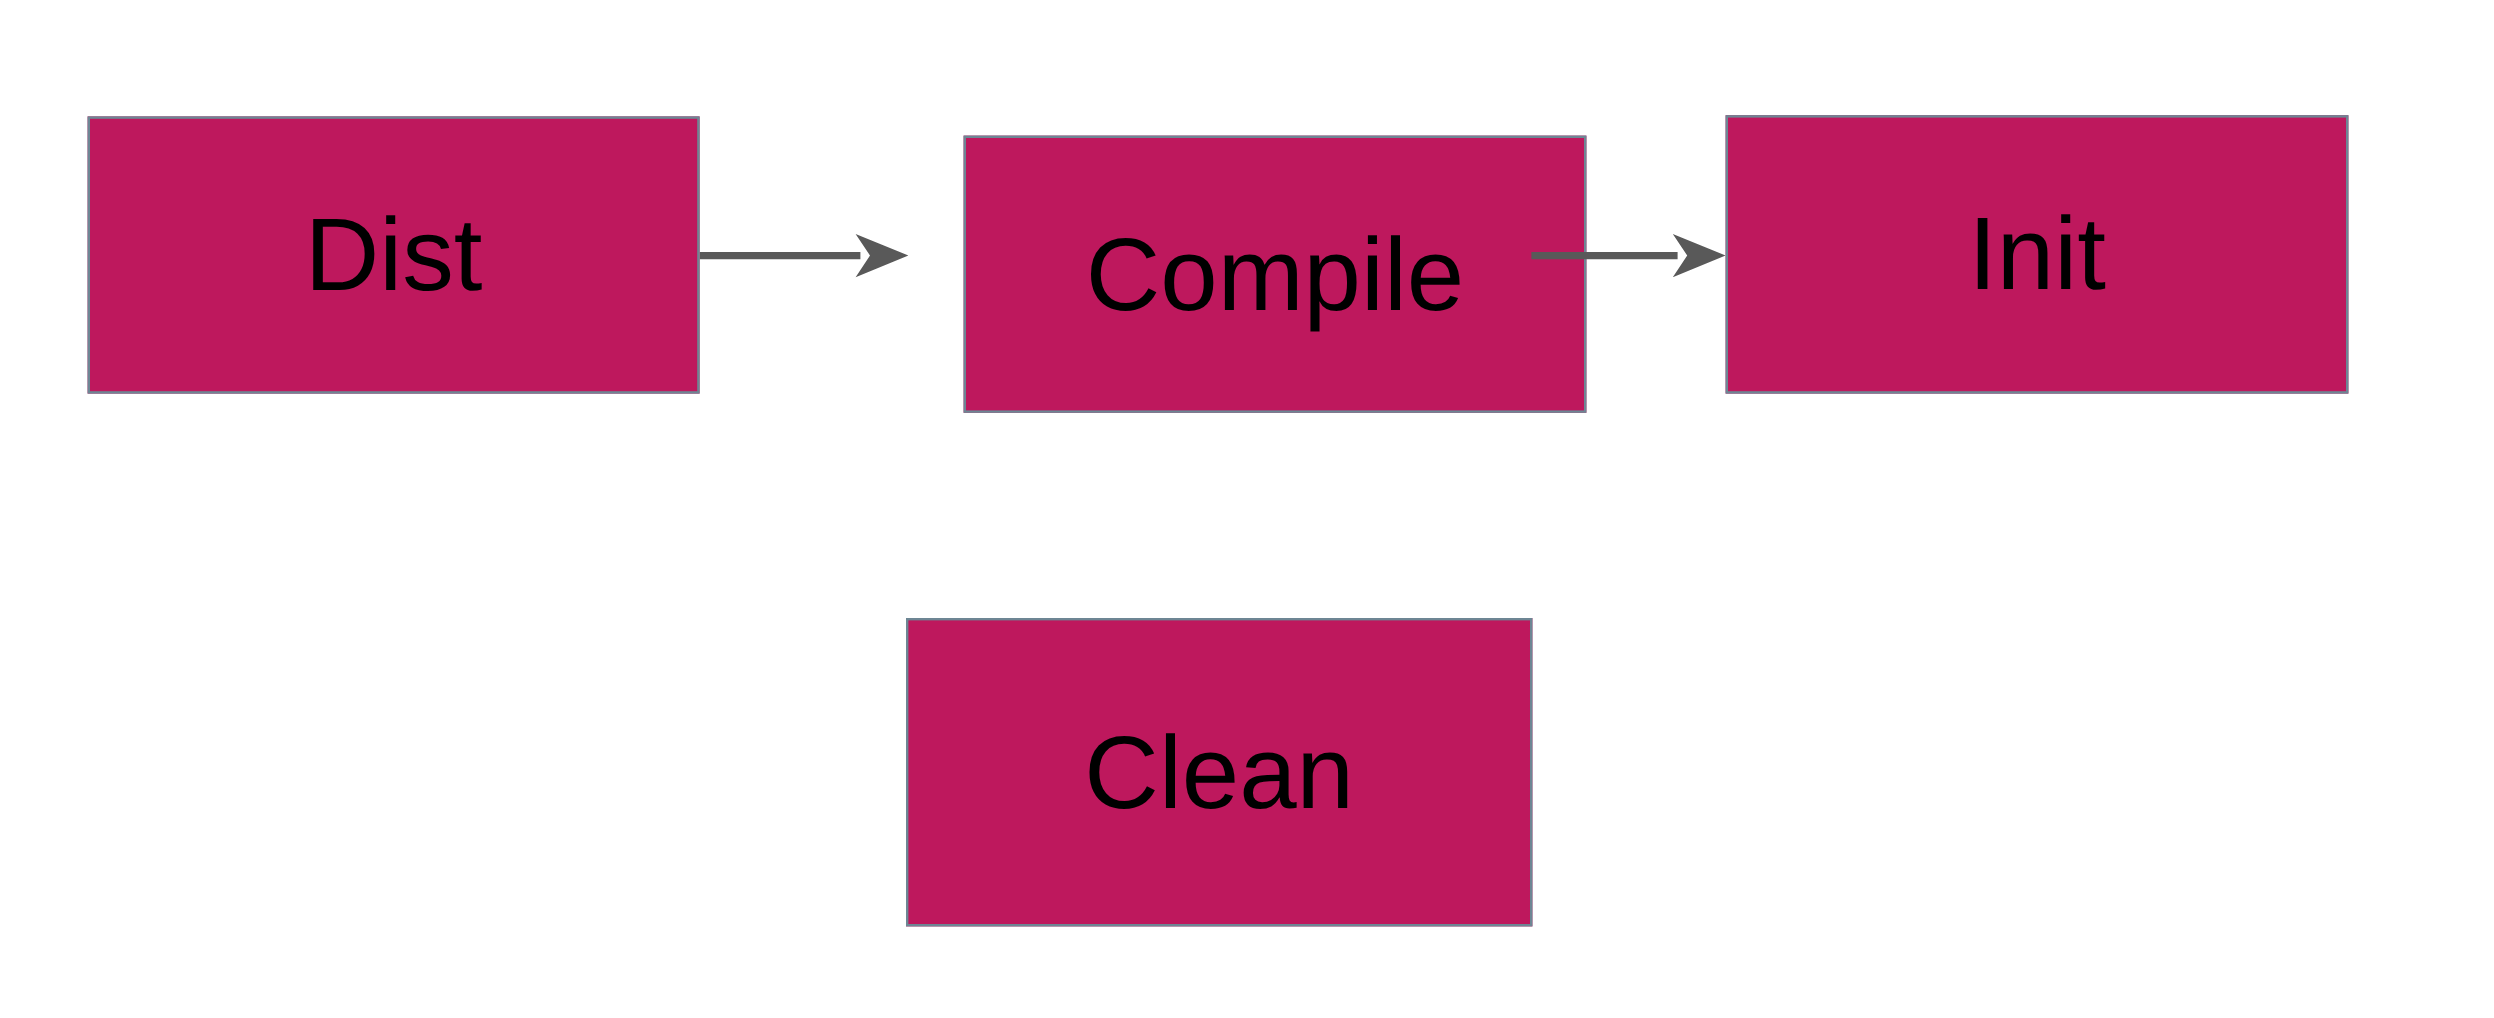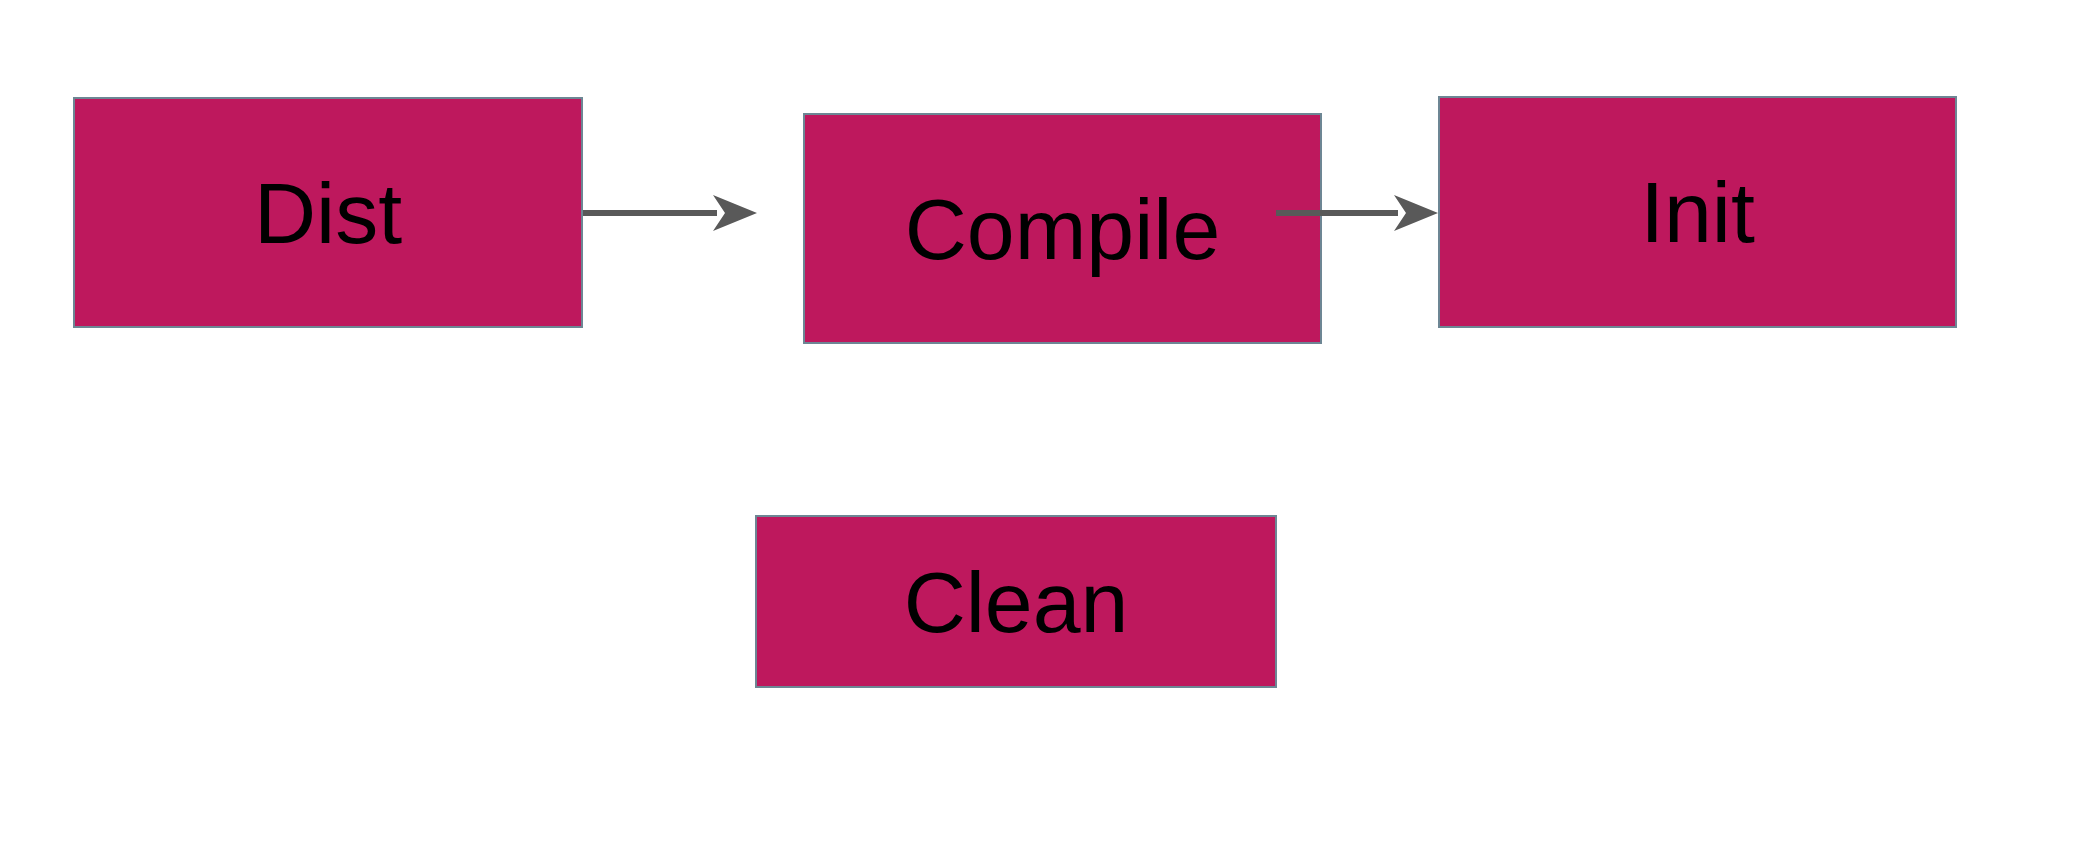--- a/index.html
+++ b/index.html
@@ -26,21 +26,21 @@
   }
   .node-label {
     font-size: 86px;
     line-height: 1;
     color: #000000;
     white-space: nowrap;
   }
   #node-dist    { left: 73px;   top: 97px;  width: 510px; height: 231px; }
   #node-compile { left: 757px;  top: 113px;  width: 519px; height: 231px; margin-left: 46px; }
   #node-init    { left: 1438px; top: 96px;  width: 519px; height: 232px; align-items: center; }
-  #node-clean   { left: 755px;  top: 515px; width: 522px; height: 173px; text-align: right; }
+  #node-clean   { left: 755px;  top: 515px; width: 522px; height: 257px; text-align: right; }
   .arrow {
     position: absolute;
     display: block;
   }
   #arrow-dist-compile  { left: 583px;  top: 190px; }
   #arrow-compile-init  { left: 1276px; top: 190px; }
 </style>
 </head>
 <body>
 

